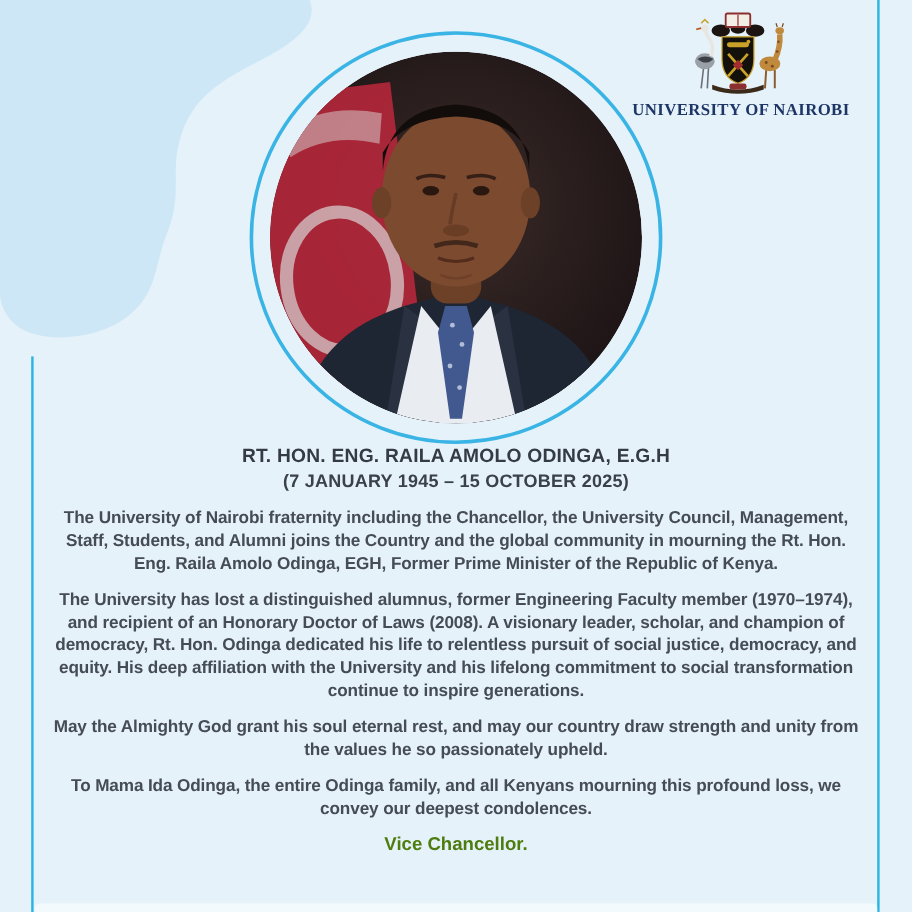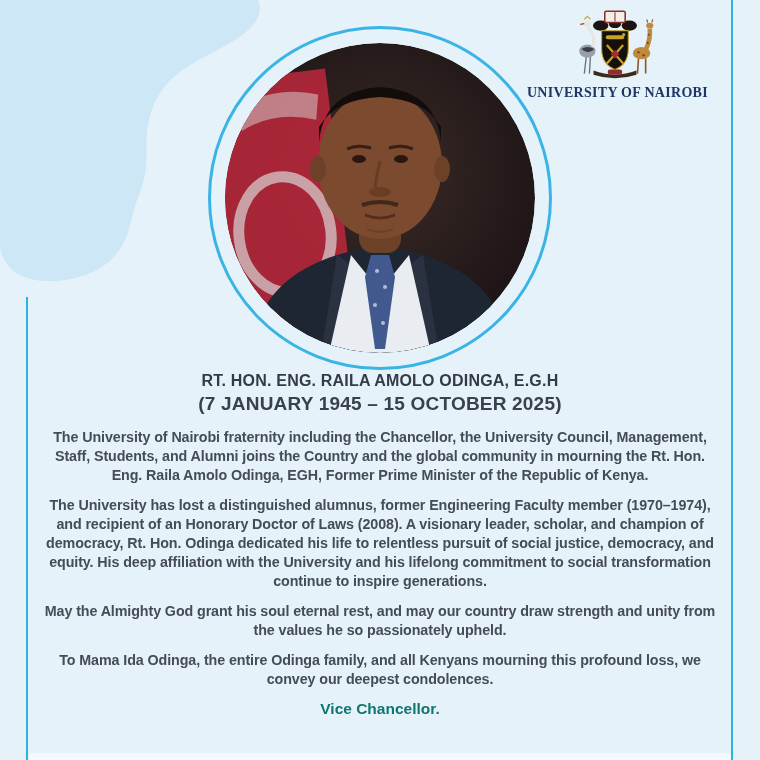--- a/index.html
+++ b/index.html
@@ -37,30 +37,30 @@
 
   
   .content{
     position:absolute;left:38px;right:38px;top:372px;
     text-align:center;color:#454C57;
   }
   .memorial-name{
     margin:0;font-size:16px;font-weight:bold;color:#343B46;letter-spacing:.2px;
   }
   .memorial-dates{
-    margin-top:3px;font-size:19px;font-weight:600;color:#3A414C;letter-spacing:.2px;
+    margin-top:3px;font-size:15px;font-weight:600;color:#3A414C;letter-spacing:.2px;
   }
   .content p{
     margin:0 0 11px 0;
     font-size:14.3px;line-height:19px;font-weight:600;
     letter-spacing:-0.1px;
     text-align:center;
   }
   .content p.first{margin-top:13px;}
-  .signature{margin-top:11px;font-size:15.5px;font-weight:bold;color:#0f766e;}
+  .signature{margin-top:11px;font-size:15.5px;font-weight:bold;color:#4d7c0f;}
 </style>
 </head>
 <body>
 
 <div class="poster">
 
   <svg class="blob" viewBox="0 0 300 300" aria-hidden="true">
     <path d="M0,0 L258,0 C268,24 234,42 206,56 C174,73 158,88 150,116 C142,144 152,162 140,192 C128,222 132,244 106,264 C82,283 30,289 10,268 C3,260 0,252 0,244 Z" fill="#CDE7F6"></path>
   </svg>
 

